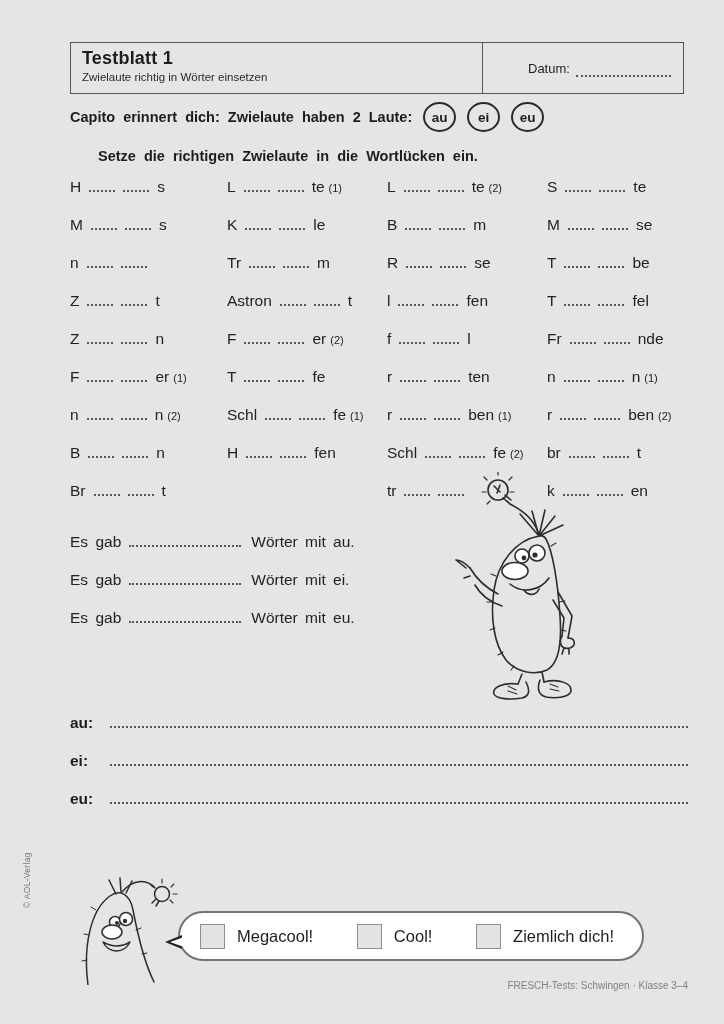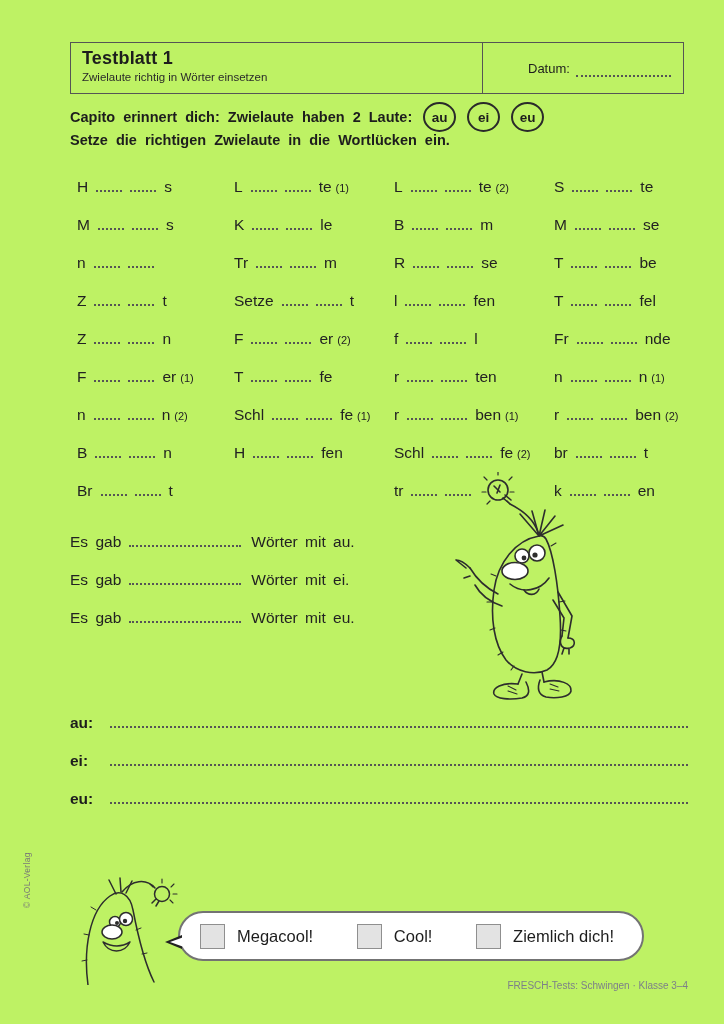--- a/index.html
+++ b/index.html
@@ -1,17 +1,17 @@
 <!DOCTYPE html>
 <html><head>
 <meta charset="utf-8">
 <style>
   html,body{margin:0;padding:0;background:#fff;}
   .page{
-    position:relative; width:724px; height:1024px; background:#bef264;
+    position:relative; width:724px; height:1024px; background:#e5e5e5;
     font-family:"Liberation Sans", sans-serif; color:#222; overflow:hidden;
   }
   
   .copyright{
     position:absolute; left:22px; top:908px; font-size:8.5px; color:#777;
     transform:rotate(-90deg); transform-origin:left top; white-space:nowrap;
     width:80px; letter-spacing:.3px;
   }
   
   .header-box{
@@ -32,24 +32,24 @@
   .reminder-text{font-size:14.5px; font-weight:bold; color:#1d1d1d; word-spacing:4px;}
   .circle{
     display:inline-flex; align-items:center; justify-content:center;
     width:33px; height:30px; border:2px solid #2a2a2a; border-radius:50%;
     font-size:13.5px; font-weight:bold; color:#1d1d1d; margin-left:11px; box-sizing:border-box;
   }
   .instr{
     position:absolute; left:70px; font-size:14.5px; font-weight:bold;
     color:#1d1d1d; word-spacing:4px;
   }
-  .instr-1{top:132px;}
+  .instr-1{top:148px;margin-left:28px;}
   .instr-2{top:678px;}
   
-  .word-grid{position:absolute; left:77px; top:178px; display:flex;}
+  .word-grid{position:absolute; left:70px; top:178px; display:flex;}
   .wcol{display:block;}
   .wcol-0{width:157px;} .wcol-1{width:160px;} .wcol-2{width:160px;} .wcol-3{width:141px;}
   .witem{height:38px; font-size:15.5px; color:#222; white-space:nowrap; word-spacing:2px;}
   .blank{display:inline-block; width:26px; border-bottom:2px dotted #555; margin-right:8px; height:2px;}
   .pre{margin-right:8px;}
   .note{font-size:11px; color:#222; margin-left:4px;}
   
   .counts{position:absolute; left:70px; top:533px;}
   .count-row{height:38px; font-size:15.5px; color:#222; word-spacing:3px; white-space:nowrap;}
   .blank-long{display:inline-block; width:112px; border-bottom:2px dotted #555; margin:0 10px 0 8px; height:2px;}
@@ -124,21 +124,21 @@
       <div class="witem"><span class="pre">Z</span><span class="blank"></span><span class="blank"></span><span class="suf">n</span><span class="note"></span></div>
       <div class="witem"><span class="pre">F</span><span class="blank"></span><span class="blank"></span><span class="suf">er</span><span class="note">(1)</span></div>
       <div class="witem"><span class="pre">n</span><span class="blank"></span><span class="blank"></span><span class="suf">n</span><span class="note">(2)</span></div>
       <div class="witem"><span class="pre">B</span><span class="blank"></span><span class="blank"></span><span class="suf">n</span><span class="note"></span></div>
       <div class="witem"><span class="pre">Br</span><span class="blank"></span><span class="blank"></span><span class="suf">t</span><span class="note"></span></div>
     </div>
     <div class="wcol wcol-1">
       <div class="witem"><span class="pre">L</span><span class="blank"></span><span class="blank"></span><span class="suf">te</span><span class="note">(1)</span></div>
       <div class="witem"><span class="pre">K</span><span class="blank"></span><span class="blank"></span><span class="suf">le</span><span class="note"></span></div>
       <div class="witem"><span class="pre">Tr</span><span class="blank"></span><span class="blank"></span><span class="suf">m</span><span class="note"></span></div>
-      <div class="witem"><span class="pre">Setze</span><span class="blank"></span><span class="blank"></span><span class="suf">t</span><span class="note"></span></div>
+      <div class="witem"><span class="pre">Astron</span><span class="blank"></span><span class="blank"></span><span class="suf">t</span><span class="note"></span></div>
       <div class="witem"><span class="pre">F</span><span class="blank"></span><span class="blank"></span><span class="suf">er</span><span class="note">(2)</span></div>
       <div class="witem"><span class="pre">T</span><span class="blank"></span><span class="blank"></span><span class="suf">fe</span><span class="note"></span></div>
       <div class="witem"><span class="pre">Schl</span><span class="blank"></span><span class="blank"></span><span class="suf">fe</span><span class="note">(1)</span></div>
       <div class="witem"><span class="pre">H</span><span class="blank"></span><span class="blank"></span><span class="suf">fen</span><span class="note"></span></div>
     </div>
     <div class="wcol wcol-2">
       <div class="witem"><span class="pre">L</span><span class="blank"></span><span class="blank"></span><span class="suf">te</span><span class="note">(2)</span></div>
       <div class="witem"><span class="pre">B</span><span class="blank"></span><span class="blank"></span><span class="suf">m</span><span class="note"></span></div>
       <div class="witem"><span class="pre">R</span><span class="blank"></span><span class="blank"></span><span class="suf">se</span><span class="note"></span></div>
       <div class="witem"><span class="pre">l</span><span class="blank"></span><span class="blank"></span><span class="suf">fen</span><span class="note"></span></div>

